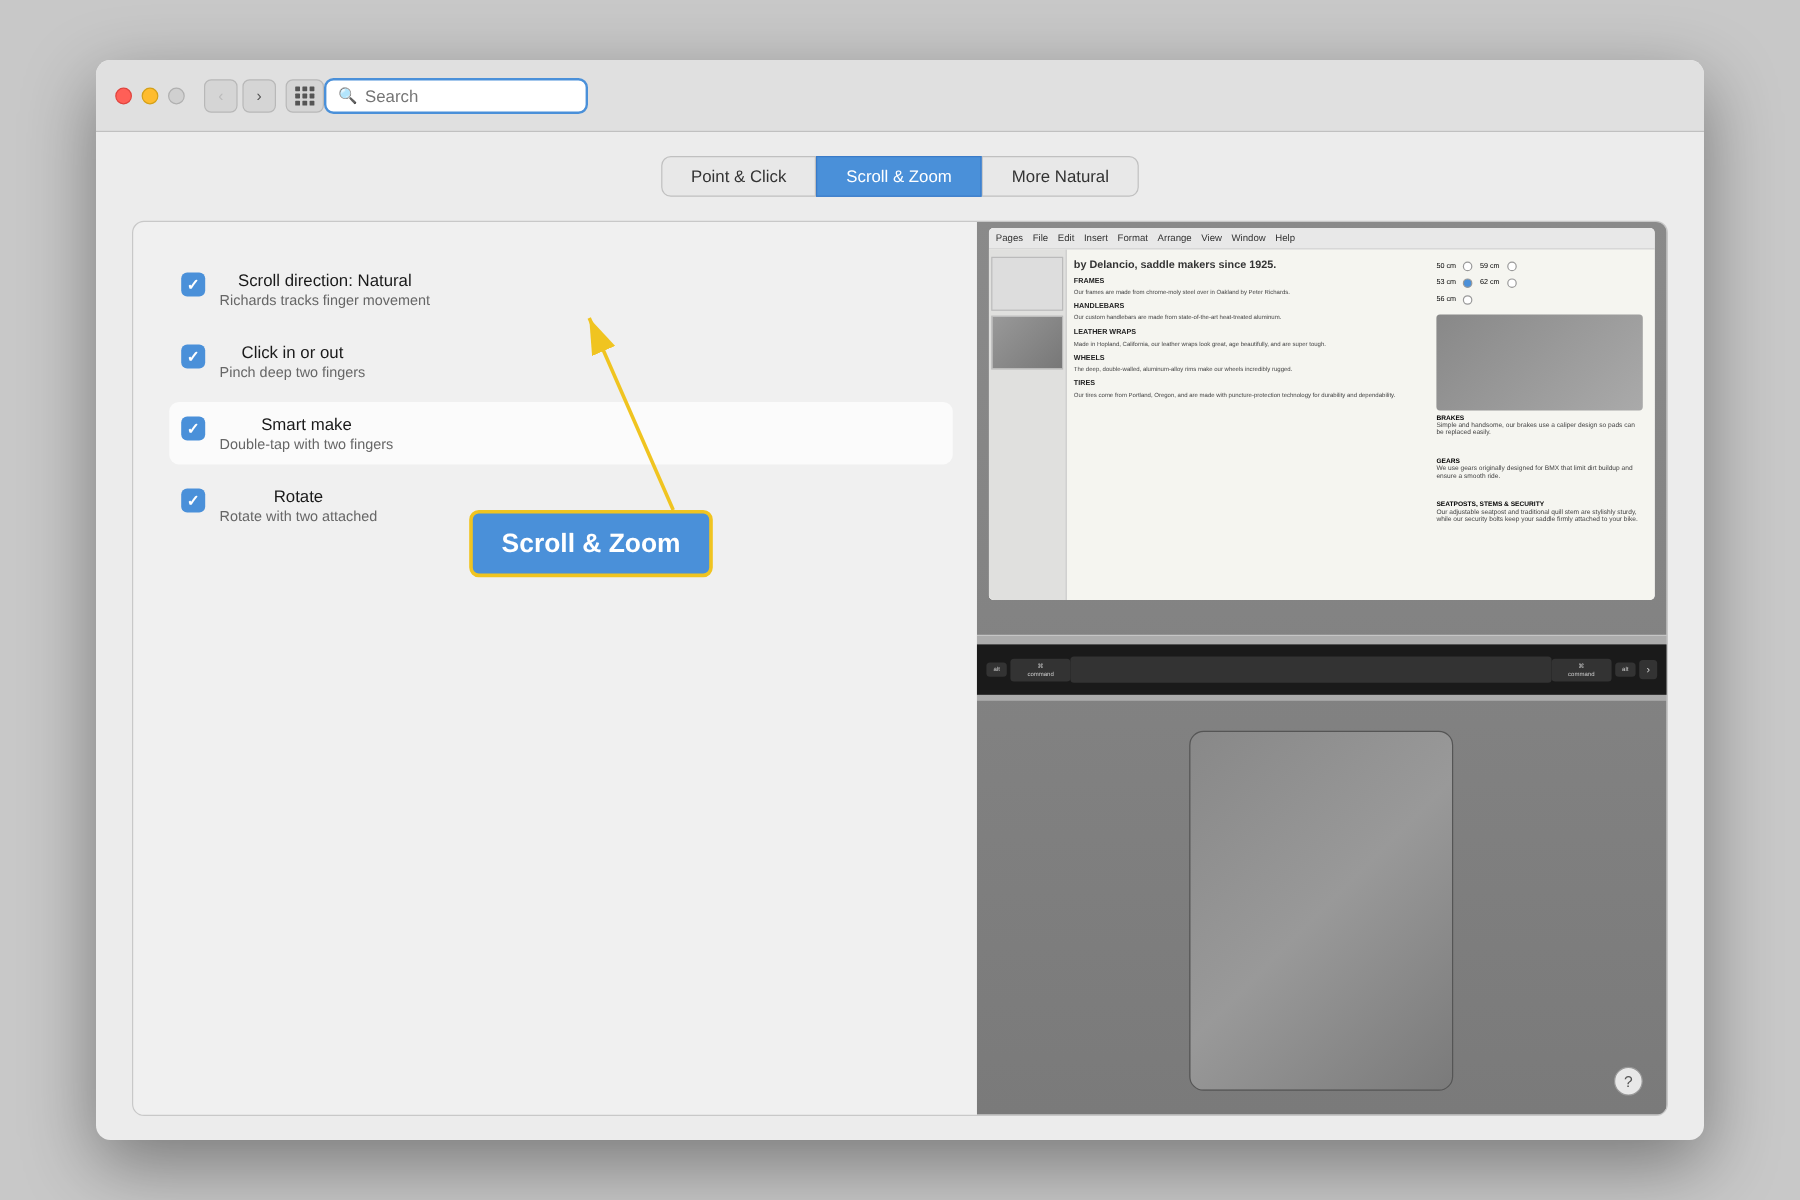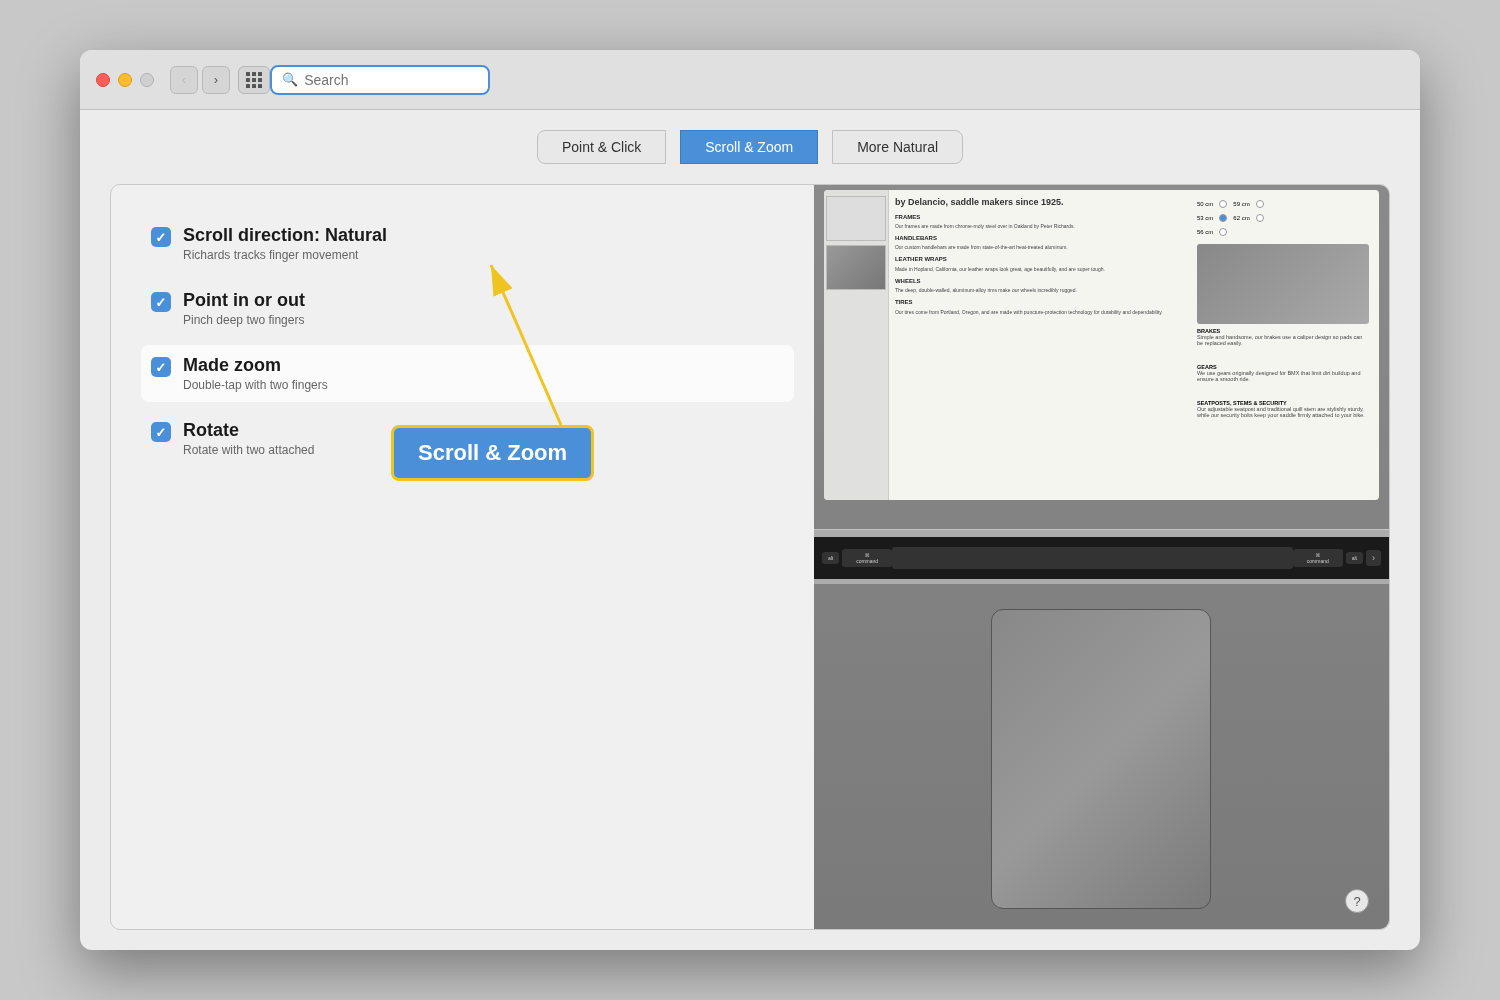--- a/index.html
+++ b/index.html
@@ -138,21 +138,21 @@
       flex: 1;
       padding: 20px 30px 20px 30px;
       display: flex;
       flex-direction: column;
     }
 
     
     .tabs {
       display: flex;
       justify-content: center;
-      gap: 14px;
+      gap: 0;
       margin-bottom: 20px;
     }
 
     .tab {
       padding: 8px 24px;
       font-size: 14px;
       font-weight: 500;
       color: #333;
       background: #e8e8e8;
       border: 1px solid #c0c0c0;
@@ -224,23 +224,24 @@
       font-size: 13px;
       font-weight: 700;
     }
 
     .setting-text {
       display: flex;
       flex-direction: column;
     }
 
     .setting-title {
-      font-size: 18px;
-      font-weight: 700;
+      font-size: 14px;
+      font-weight: 400;
       color: #1a1a1a;
+      text-align: center;
     }
 
     .setting-subtitle {
       font-size: 12px;
       color: #666;
       margin-top: 2px;
     }
 
     
     .tooltip-balloon {
@@ -506,31 +507,31 @@
             <span class="setting-title">Scroll direction: Natural</span>
             <span class="setting-subtitle">Richards tracks finger movement</span>
           </div>
         </div>
 
         <div class="setting-item">
           <div class="checkbox">
             <span class="checkmark">✓</span>
           </div>
           <div class="setting-text">
-            <span class="setting-title">Point in or out</span>
+            <span class="setting-title">Click in or out</span>
             <span class="setting-subtitle">Pinch deep two fingers</span>
           </div>
         </div>
 
         <div class="setting-item highlighted">
           <div class="checkbox">
             <span class="checkmark">✓</span>
           </div>
           <div class="setting-text">
-            <span class="setting-title">Made zoom</span>
+            <span class="setting-title">Smart make</span>
             <span class="setting-subtitle">Double-tap with two fingers</span>
           </div>
         </div>
 
         <div class="setting-item">
           <div class="checkbox">
             <span class="checkmark">✓</span>
           </div>
           <div class="setting-text">
             <span class="setting-title">Rotate</span>
@@ -548,20 +549,31 @@
             <polygon points="0 0, 10 3.5, 0 7" fill="#f0c420"></polygon>
           </marker>
         </defs>
       </svg>
 
       <div class="preview-area">
         <div class="preview-image-sim">
 
           <div class="laptop-screen">
             <div class="screen-content">
+              <div class="screen-menubar">
+                <span>Pages</span>
+                <span>File</span>
+                <span>Edit</span>
+                <span>Insert</span>
+                <span>Format</span>
+                <span>Arrange</span>
+                <span>View</span>
+                <span>Window</span>
+                <span>Help</span>
+              </div>
               <div class="screen-body">
                 <div class="screen-sidebar">
                   <div class="screen-thumb" style="background:#ddd; margin-top:6px;"></div>
                   <div class="screen-thumb" style="background:linear-gradient(135deg,#999,#777);"></div>
                 </div>
                 <div class="screen-main">
                   <div class="screen-text-col">
                     <div style="font-size:9px;font-weight:700;margin-bottom:4px;">by Delancio, saddle makers since 1925.</div>
                     <h4>FRAMES</h4>
                     <div style="font-size:5px;color:#444;margin-bottom:4px;">Our frames are made from chrome-moly steel over in Oakland by Peter Richards.</div>

